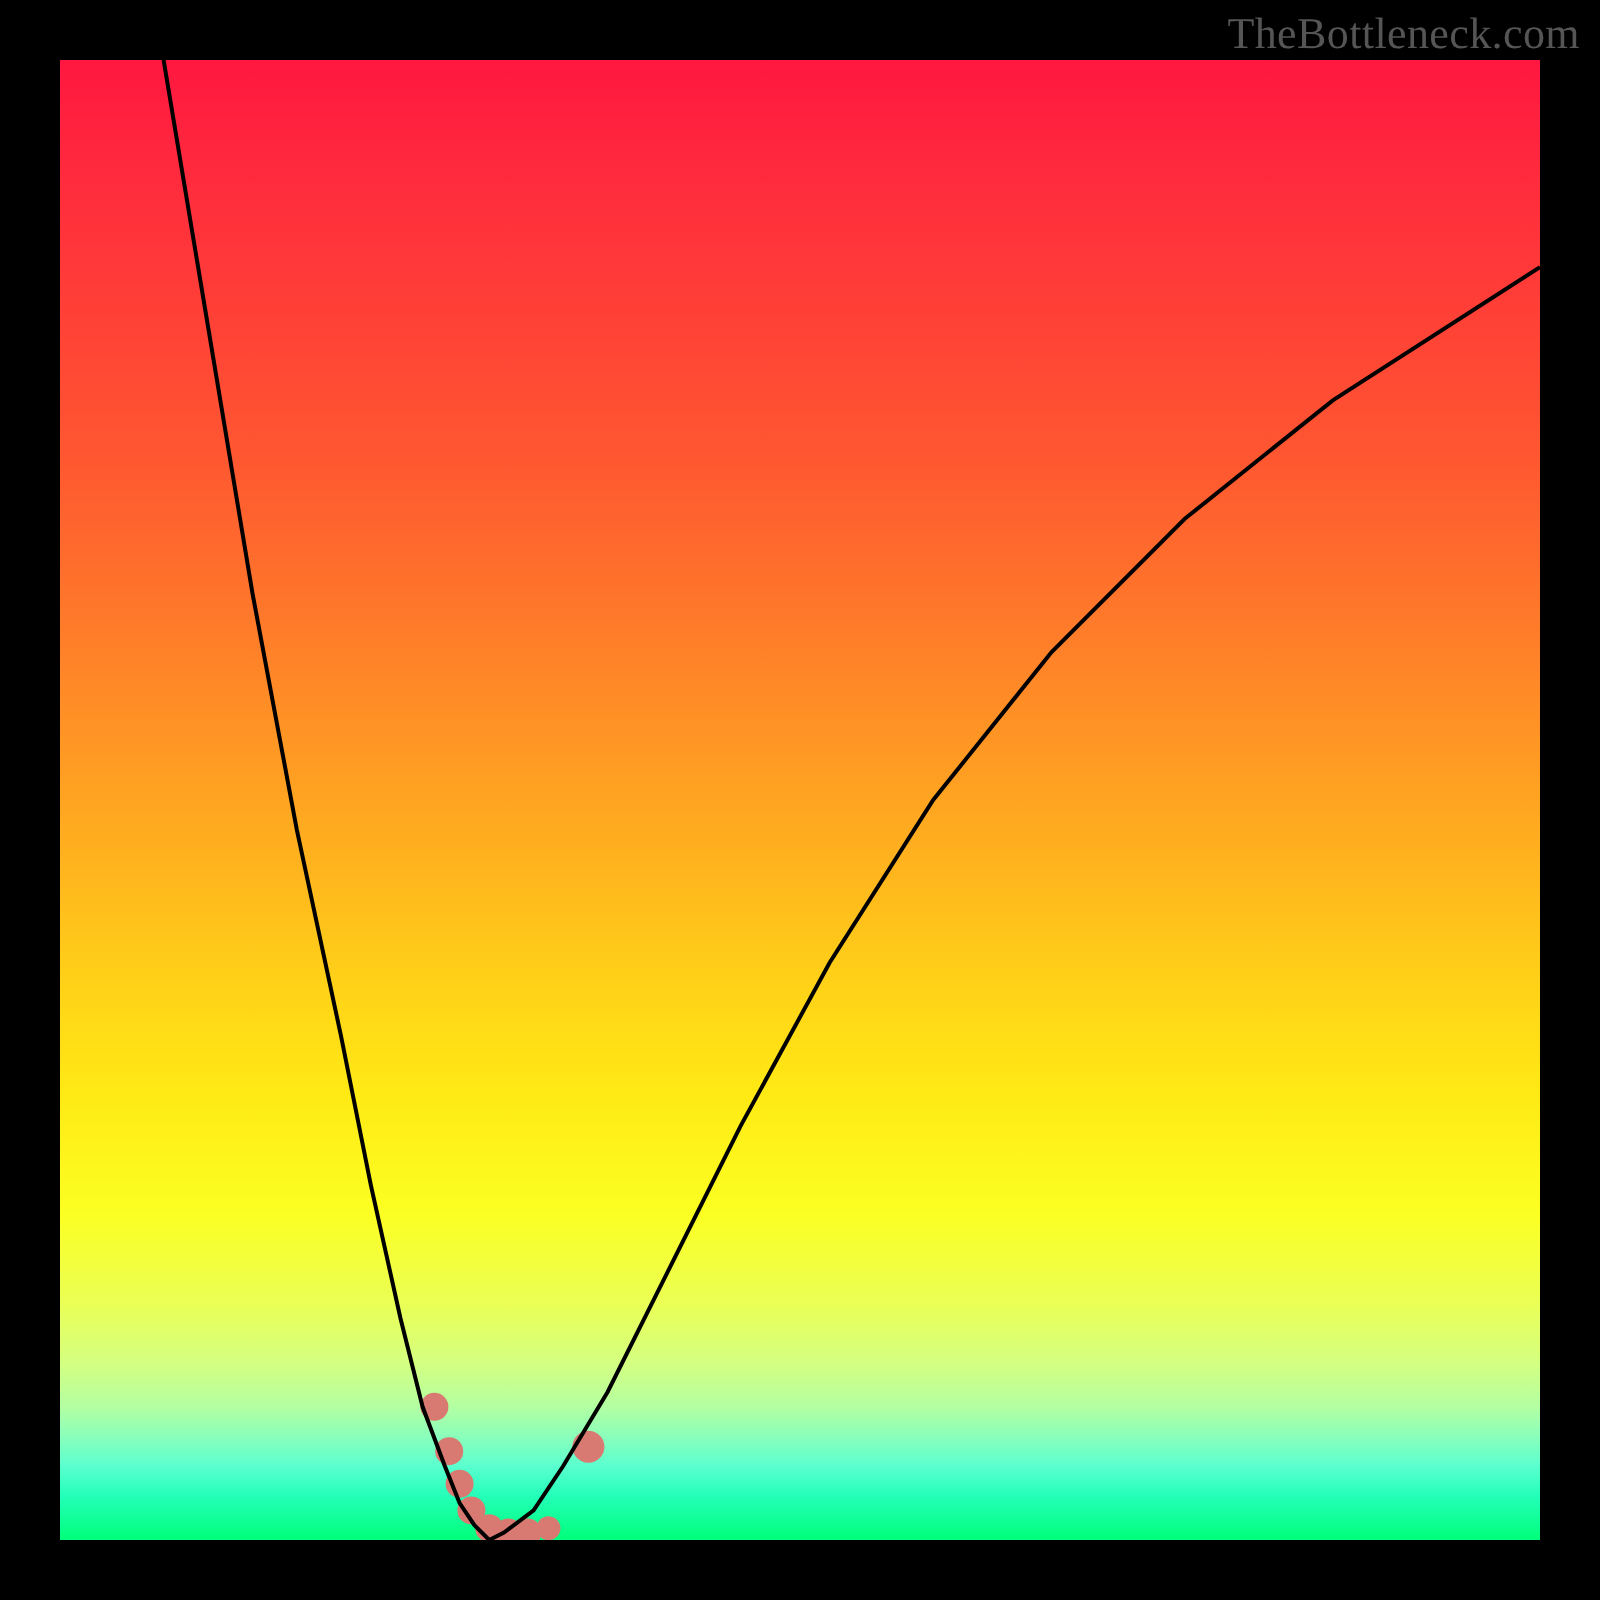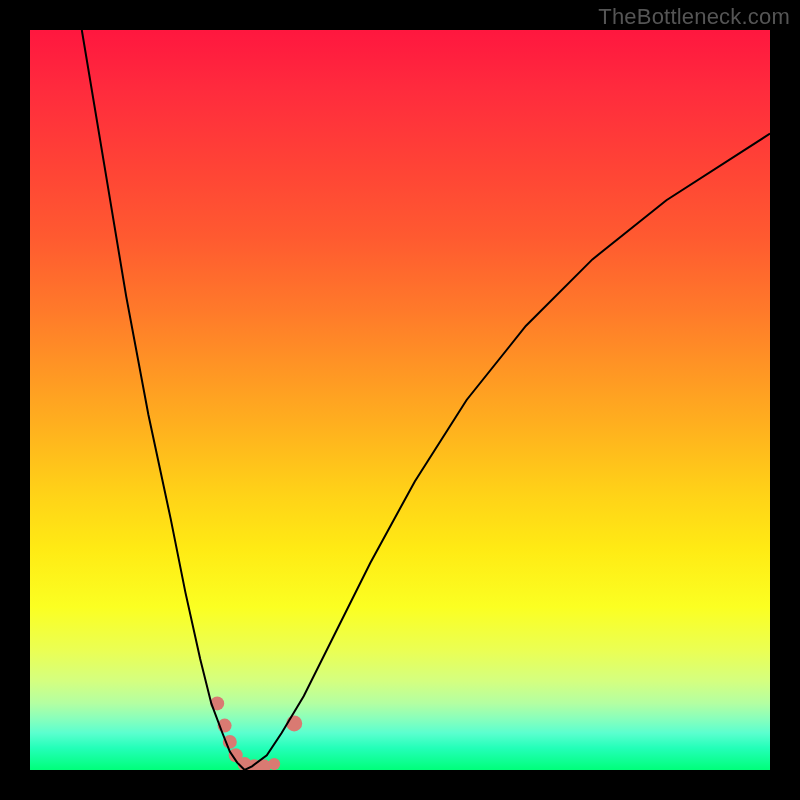--- a/index.html
+++ b/index.html
@@ -44,21 +44,21 @@
       #8affbb 93%,
       #5bffcf 95%,
       #24ffb9 97%,
       #00ff7a 100%
     );
   }
   .watermark {
     position: absolute;
     top: 4px;
     right: 10px;
-    font-family: Liberation Sans, sans-serif;
+    font-family: Liberation Serif, serif;
     font-size: 22px;
     color: #555;
     letter-spacing: 0.2px;
     user-select: none;
   }
   svg {
     position: absolute;
     inset: 0;
   }
   .curve {

